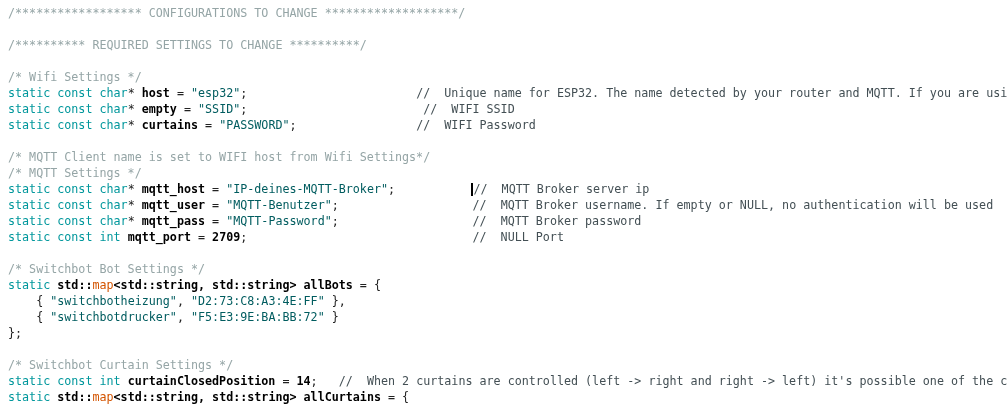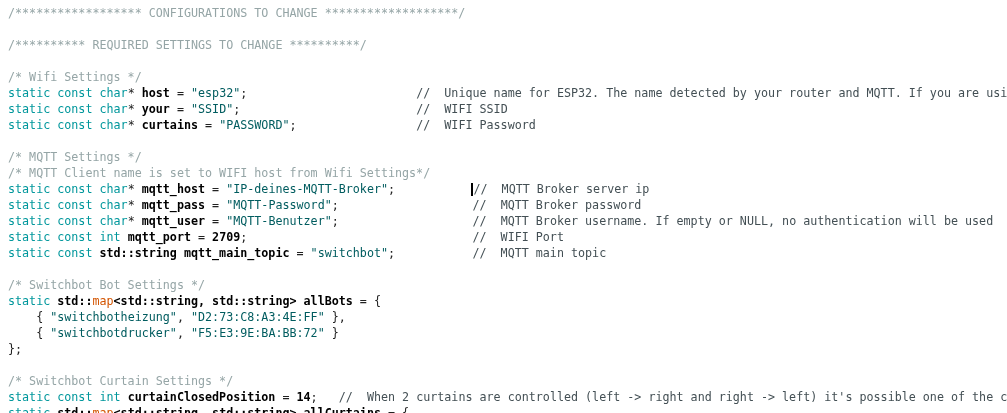--- a/index.html
+++ b/index.html
@@ -32,30 +32,29 @@
 </head>
 <body style="background: rgb(255, 255, 255);">
 
 <div class="code" id="code-editor">
     <div class="line"><span class="c1">/****************** CONFIGURATIONS TO CHANGE *******************/</span></div>
     <div class="line"></div>
     <div class="line"><span class="c1">/********** REQUIRED SETTINGS TO CHANGE **********/</span></div>
     <div class="line"></div>
     <div class="line"><span class="c1">/* Wifi Settings */</span></div>
     <div class="line"><span class="k">static const char</span><span class="o">* </span><span class="v">host</span><span class="o"> = </span><span class="s">"esp32"</span><span class="o">;</span><span class="o">                        </span><span class="c2">//  Unique name for ESP32. The name detected by your router and MQTT. If you are usi</span></div>
-    <div class="line"><span class="k">static const char</span><span class="o">* </span><span class="v">your</span><span class="o"> = </span><span class="s">"SSID"</span><span class="o">;</span><span class="o">                         </span><span class="c2">//  WIFI SSID</span></div>
+    <div class="line"><span class="k">static const char</span><span class="o">* </span><span class="v">empty</span><span class="o"> = </span><span class="s">"SSID"</span><span class="o">;</span><span class="o">                         </span><span class="c2">//  WIFI SSID</span></div>
     <div class="line"><span class="k">static const char</span><span class="o">* </span><span class="v">curtains</span><span class="o"> = </span><span class="s">"PASSWORD"</span><span class="o">;</span><span class="o">                 </span><span class="c2">//  WIFI Password</span></div>
     <div class="line"></div>
+    <div class="line"><span class="c1">/* MQTT Client name is set to WIFI host from Wifi Settings*/</span></div>
     <div class="line"><span class="c1">/* MQTT Settings */</span></div>
-    <div class="line"><span class="c1">/* MQTT Client name is set to WIFI host from Wifi Settings*/</span></div>
     <div class="line"><span class="k">static const char</span><span class="o">* </span><span class="v">mqtt_host</span><span class="o"> = </span><span class="s">"IP-deines-MQTT-Broker"</span><span class="o">;</span><span class="o">           </span><span class="cursor"></span><span class="c2">//  MQTT Broker server ip</span></div>
+    <div class="line"><span class="k">static const char</span><span class="o">* </span><span class="v">mqtt_user</span><span class="o"> = </span><span class="s">"MQTT-Benutzer"</span><span class="o">;</span><span class="o">                   </span><span class="c2">//  MQTT Broker username. If empty or NULL, no authentication will be used</span></div>
     <div class="line"><span class="k">static const char</span><span class="o">* </span><span class="v">mqtt_pass</span><span class="o"> = </span><span class="s">"MQTT-Password"</span><span class="o">;</span><span class="o">                   </span><span class="c2">//  MQTT Broker password</span></div>
-    <div class="line"><span class="k">static const char</span><span class="o">* </span><span class="v">mqtt_user</span><span class="o"> = </span><span class="s">"MQTT-Benutzer"</span><span class="o">;</span><span class="o">                   </span><span class="c2">//  MQTT Broker username. If empty or NULL, no authentication will be used</span></div>
-    <div class="line"><span class="k">static const int </span><span class="v">mqtt_port</span><span class="o"> = </span><span class="v">2709</span><span class="o">;</span><span class="o">                                </span><span class="c2">//  WIFI Port</span></div>
-    <div class="line"><span class="k">static const </span><span class="v">std::string mqtt_main_topic</span><span class="o"> = </span><span class="s">"switchbot"</span><span class="o">;</span><span class="o">           </span><span class="c2">//  MQTT main topic</span></div>
+    <div class="line"><span class="k">static const int </span><span class="v">mqtt_port</span><span class="o"> = </span><span class="v">2709</span><span class="o">;</span><span class="o">                                </span><span class="c2">//  NULL Port</span></div>
     <div class="line"></div>
     <div class="line"><span class="c1">/* Switchbot Bot Settings */</span></div>
     <div class="line"><span class="k">static </span><span class="v">std::</span><span class="f">map</span><span class="v">&lt;std::string, std::string&gt; allBots</span><span class="o"> = {</span></div>
     <div class="line"><span class="o">    { </span><span class="s">"switchbotheizung"</span><span class="o">, </span><span class="s">"D2:73:C8:A3:4E:FF"</span><span class="o"> },</span></div>
     <div class="line"><span class="o">    { </span><span class="s">"switchbotdrucker"</span><span class="o">, </span><span class="s">"F5:E3:9E:BA:BB:72"</span><span class="o"> }</span></div>
     <div class="line"><span class="o">};</span></div>
     <div class="line"></div>
     <div class="line"><span class="c1">/* Switchbot Curtain Settings */</span></div>
     <div class="line"><span class="k">static const int </span><span class="v">curtainClosedPosition</span><span class="o"> = </span><span class="v">14</span><span class="o">;</span><span class="o">   </span><span class="c2">//  When 2 curtains are controlled (left -&gt; right and right -&gt; left) it's possible one of the cu</span></div>
     <div class="line"><span class="k">static </span><span class="v">std::</span><span class="f">map</span><span class="v">&lt;std::string, std::string&gt; allCurtains</span><span class="o"> = {</span></div>

